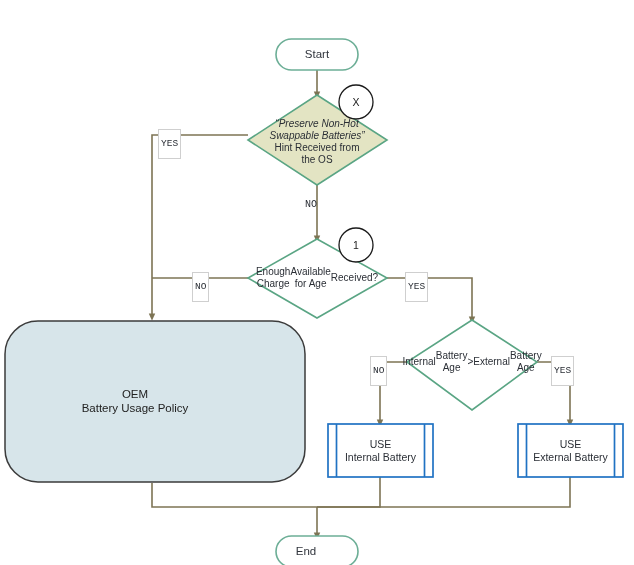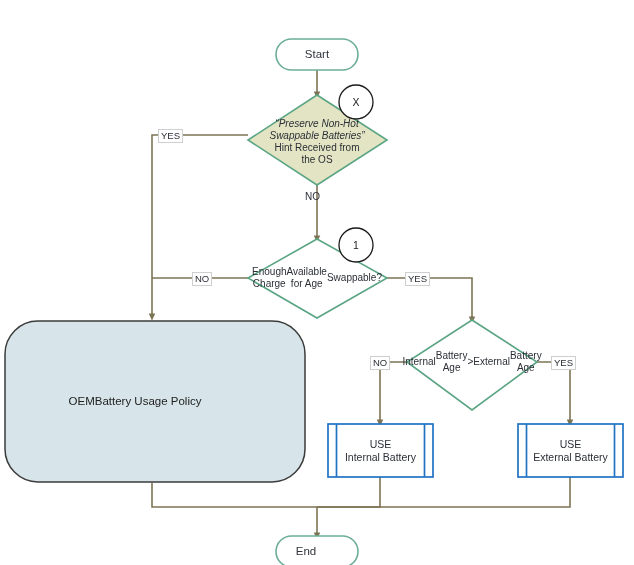--- a/index.html
+++ b/index.html
@@ -60,27 +60,28 @@
   .badge-label {
     font-size: 10.5px;
     color: #222222;
   }
   .edge-label {
     position: absolute;
     background: #ffffff;
     border: 1px solid #cfcfcf;
     font-size: 9.5px;
     color: #2b2f36;
-    padding: 0px 2px;
+    padding: 8px 2px;
     line-height: 12px;
     height: 12px;
     display: flex;
     align-items: center;
     justify-content: center;
     white-space: nowrap;
+    font-family: Liberation Mono, monospace;
   }
 </style>
 </head>
 <body>
 
 <div id="chart-root">
 
   <svg class="flow-svg" viewBox="0 0 634 565">
     <defs>
       <marker id="arrowhead" markerWidth="9" markerHeight="9" refX="4.2" refY="4" orient="auto" markerUnits="userSpaceOnUse">
@@ -146,42 +147,42 @@
   <div class="node-label decision-label" style="left:253px; top:94px; width:128px; height:62px; flex-direction:column;">
     <span class="italic-quote">“Preserve Non-Hot</span>
     <span class="italic-quote">Swappable Batteries”</span>
     <span>Hint Received from</span>
     <span>the OS</span>
   </div>
 
   <div class="node-label decision-label" style="left:258px; top:237px; width:118px; height:48px; flex-direction:row;">
     <span>Enough Charge</span>
     <span>Available for Age</span>
-    <span>Swappable?</span>
+    <span>Received?</span>
   </div>
 
   <div class="node-label decision-label" style="left:420px; top:309px; width:104px; height:72px; flex-direction:row;">
     <span>Internal</span>
     <span>Battery Age</span>
     <span>&gt;</span>
     <span>External</span>
     <span>Battery Age</span>
   </div>
 
   <div class="node-label process-label" style="left:336px; top:407px; width:89px; height:53px; flex-direction:column;">
     <span>USE</span>
     <span>Internal Battery</span>
   </div>
 
   <div class="node-label process-label" style="left:526px; top:407px; width:89px; height:53px; flex-direction:column;">
     <span>USE</span>
     <span>External Battery</span>
   </div>
 
-  <div class="node-label oem-label" style="left:5px; top:304px; width:260px; height:161px; flex-direction:row;border-radius:30px;">
+  <div class="node-label oem-label" style="left:5px; top:304px; width:260px; height:161px; flex-direction:column;border-radius:30px;">
     <span>OEM</span>
     <span>Battery Usage Policy</span>
   </div>
 
   <div class="node-label terminator-label" style="left:265px; top:519px; width:82px; height:31px;">End</div>
 
   <div class="node-label badge-label" style="left:339px; top:68px; width:34px; height:34px;">X</div>
 
   <div class="node-label badge-label" style="left:339px; top:211px; width:34px; height:34px;">1</div>
 

